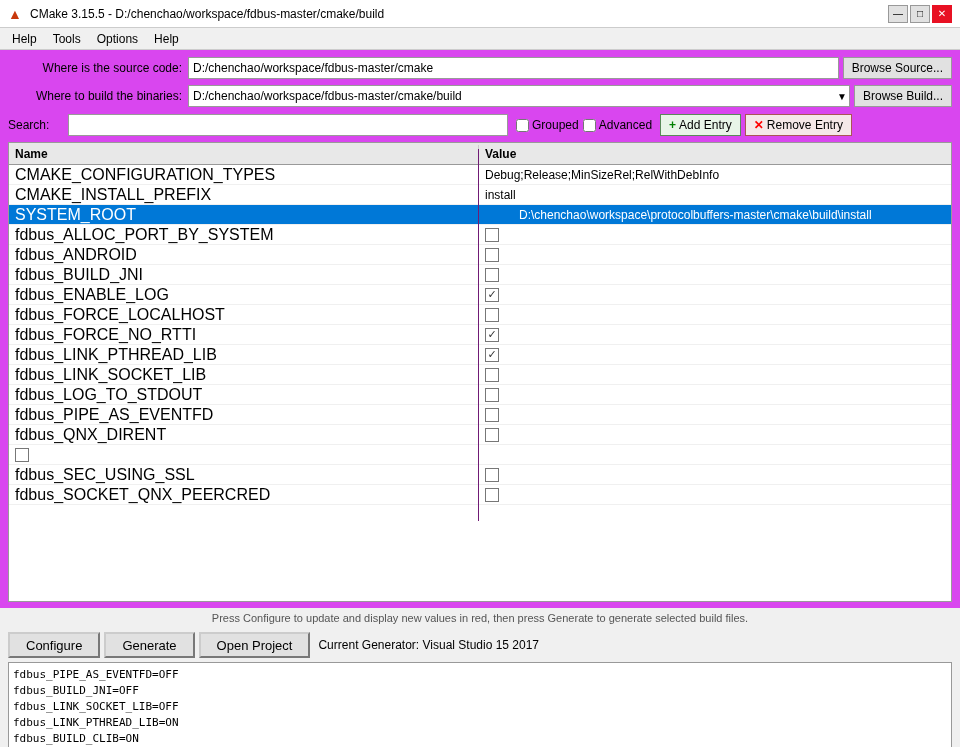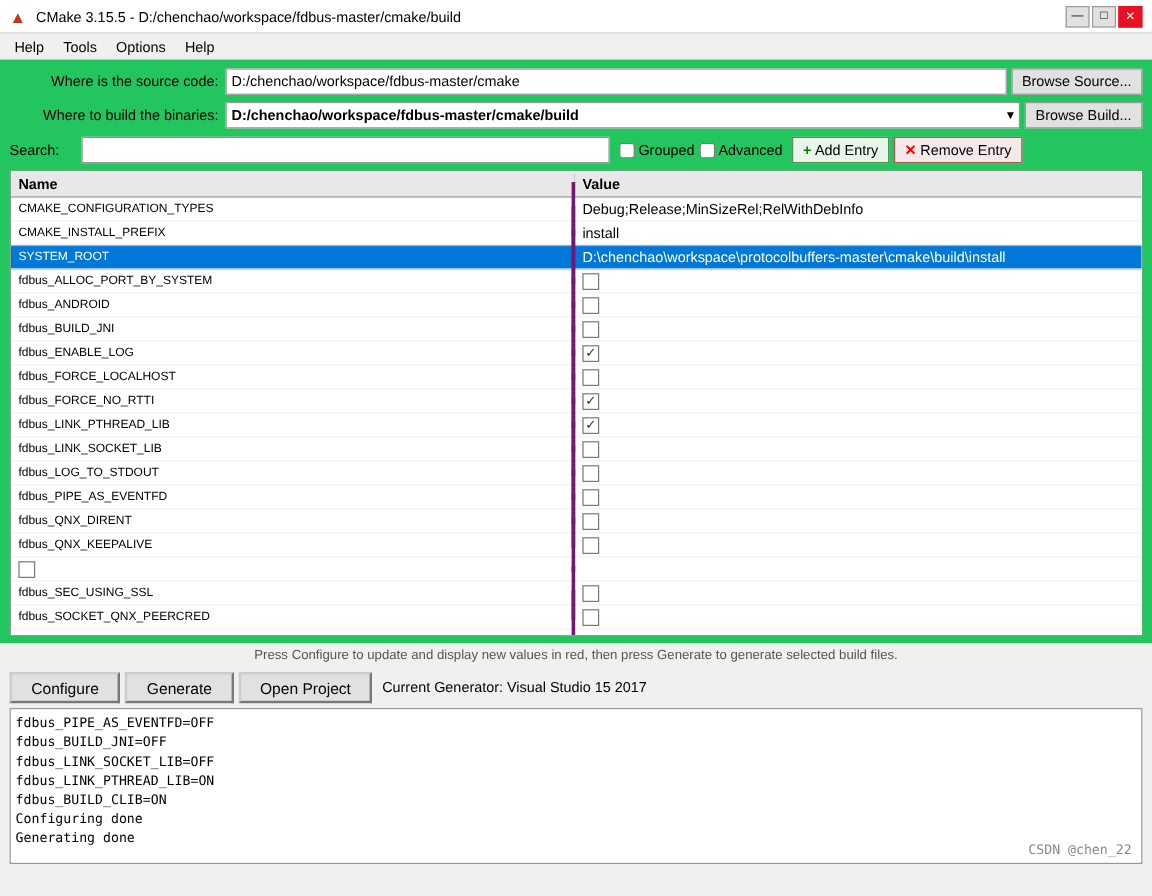--- a/index.html
+++ b/index.html
@@ -51,21 +51,21 @@
       border-bottom: 1px solid #ccc;
       height: 22px;
       align-items: center;
     }
     .menu-item {
       padding: 2px 8px;
       cursor: pointer;
       font-size: 12px;
     }
     .main-content {
-      background: #22c55e;
+      background: #d946ef;
       padding: 6px 8px;
     }
     .form-row {
       display: flex;
       align-items: center;
       margin-bottom: 4px;
       height: 24px;
     }
     .form-label {
       width: 180px;
@@ -158,21 +158,21 @@
       background: #f5e8e8;
       cursor: pointer;
       font-size: 12px;
       display: flex;
       align-items: center;
       gap: 3px;
     }
     .table-container {
       border: 1px solid #999;
       background: white;
-      height: 388px;
+      height: 460px;
       overflow-y: auto;
     }
     .table-header {
       display: flex;
       background: #e8e8e8;
       border-bottom: 1px solid #999;
       height: 22px;
       align-items: center;
     }
     .col-name {
@@ -190,26 +190,27 @@
     }
     .table-row {
       display: flex;
       align-items: center;
       height: 20px;
       border-bottom: 1px solid #f0f0f0;
     }
     .table-row.selected {
       background: #0078d7;
       color: white;
+      gap: 34px;
     }
     .table-row .cell-name {
       width: 470px;
       padding: 17px 6px;
-      font-size: 10px;
-      border-right: 3px solid #701a75;
+      font-size: 16px;
+      border-right: 1px solid #701a75;
       overflow: hidden;
       white-space: nowrap;
     }
     .table-row .cell-value {
       flex: 1;
       padding: 2px 6px;
       font-size: 12px;
       display: flex;
       align-items: center;
     }
@@ -297,21 +298,21 @@
 
   <div class="form-row">
     <span class="form-label">Where is the source code:</span>
     <input class="form-input" type="text" value="D:/chenchao/workspace/fdbus-master/cmake" style="">
     <button class="browse-btn">Browse Source...</button>
   </div>
 
   <div class="form-row">
     <span class="form-label">Where to build the binaries:</span>
     <div class="form-input-with-dropdown">
-      <span style="font-size:12px;flex:1;overflow:hidden;white-space:nowrap;font-weight:bold;">D:/chenchao/workspace/fdbus-master/cmake/build</span>
+      <span style="font-size:12px;flex:1;overflow:hidden;white-space:nowrap;">D:/chenchao/workspace/fdbus-master/cmake/build</span>
       <span class="dropdown-arrow">▼</span>
     </div>
     <button class="browse-btn">Browse Build...</button>
   </div>
 
   <div class="search-row">
     <span class="search-label">Search:</span>
     <input class="search-input" type="text" style="">
     <div class="search-options">
       <label class="checkbox-label">
@@ -411,26 +412,20 @@
             <div class="cell-checkbox"></div>
           </div>
         </div>
         <div class="table-row">
           <div class="cell-name">fdbus_QNX_DIRENT</div>
           <div class="cell-value">
             <div class="cell-checkbox"></div>
           </div>
         </div>
         <div class="table-row">
-          <div class="cell-name">fdbus_QNX_KEEPALIVE</div>
-          <div class="cell-value">
-            <div class="cell-checkbox"></div>
-          </div>
-        </div>
-        <div class="table-row">
           <div class="cell-value">
             <div class="cell-checkbox"></div>
           </div>
         </div>
         <div class="table-row">
           <div class="cell-name">fdbus_SEC_USING_SSL</div>
           <div class="cell-value">
             <div class="cell-checkbox"></div>
           </div>
         </div>

